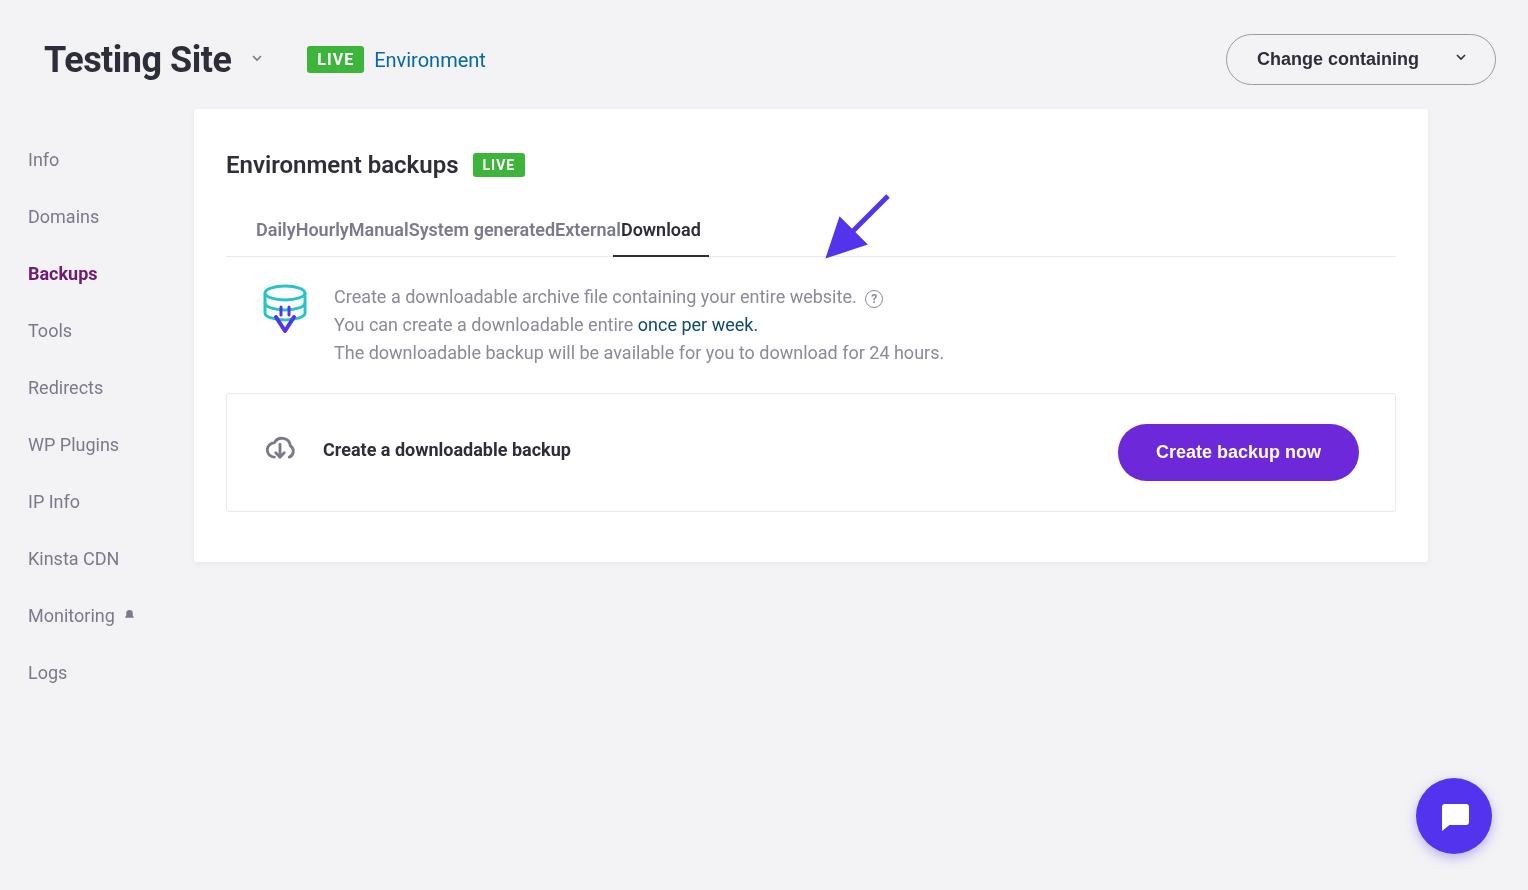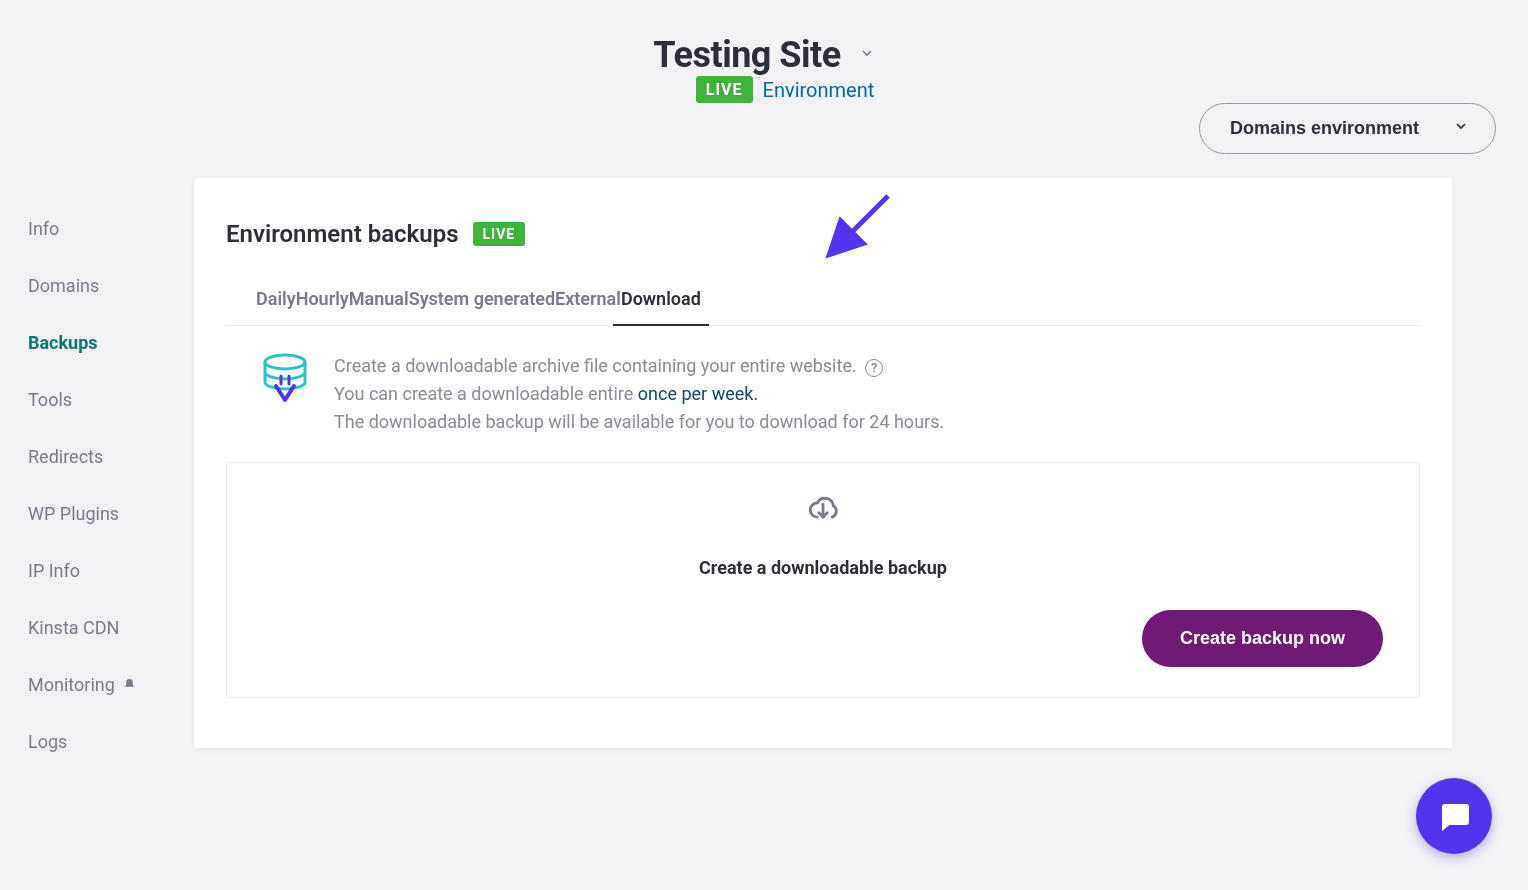--- a/index.html
+++ b/index.html
@@ -10,22 +10,21 @@
       width: 1528px;
       height: 890px;
       overflow: hidden;
       position: relative;
     }
 
     
     .top-bar {
       display: flex;
       align-items: center;
-      padding: 34px 32px 24px 32px;
-      flex-direction: column;
+      padding: 34px 32px 24px 44px;
     }
     .site-title-wrap {
       display: flex;
       align-items: center;
       gap: 18px;
     }
     .site-title {
       font-size: 36px;
       font-weight: 700;
       color: #2e2e3a;
@@ -65,39 +64,39 @@
       display: flex;
       align-items: center;
       gap: 34px;
       cursor: pointer;
     }
 
     
     .layout {
       display: flex;
       padding-left: 28px;
-      padding-right: 76px;
+      padding-right: 100px;
       align-items: flex-start;
     }
     .sidebar {
       width: 150px;
       padding-top: 22px;
       flex-shrink: 0;
     }
     .sidebar .item {
       font-size: 18px;
       color: #7a7a8c;
       padding: 18px 0;
       cursor: pointer;
       display: flex;
       align-items: center;
       gap: 8px;
     }
     .sidebar .item.active {
-      color: #0f766e;
+      color: #701a75;
       font-weight: 700;
     }
 
     .panel {
       flex: 1;
       background: #fff;
       border-radius: 3px;
       box-shadow: 0 2px 6px rgba(0,0,0,0.05);
       margin-left: 16px;
       margin-top: 0;
@@ -168,36 +167,35 @@
       border-radius:50%; font-size:12px; font-weight:700; margin-left:4px;
     }
 
     .action-card {
       border: 1px solid #e9e9ef;
       border-radius: 3px;
       display: flex;
       align-items: center;
       padding: 30px 36px;
       gap: 26px;
-      flex-direction: column;
     }
     .cloud-icon { color:#7a7a8c; flex-shrink:0; }
     .action-text h4 {
       font-size: 18px;
       font-weight: 700;
       color: #2e2e3a;
       margin-bottom: 6px;
     }
     .action-text p {
       font-size: 18px;
       color: #6b6b78;
     }
     .primary-btn {
       margin-left: auto;
-      background: #701a75;
+      background: #6d28d9;
       color: #fff;
       border: none;
       border-radius: 32px;
       padding: 18px 38px;
       font-size: 18px;
       font-weight: 700;
       cursor: pointer;
       flex-shrink: 0;
     }
 
@@ -232,21 +230,21 @@
       <svg width="16" height="16" viewBox="0 0 24 24" fill="none" stroke="currentColor" stroke-width="2.4">
           <polyline points="6 9 12 15 18 9"></polyline>
         </svg>
     </span>
   </div>
   <div class="env-label">
     <span class="badge-live">LIVE</span>
     <span class="env-text">Environment</span>
   </div>
   <button class="change-env">
-    <span>Domains environment</span>
+    <span>Change containing</span>
     <span>
       <svg width="16" height="16" viewBox="0 0 24 24" fill="none" stroke="currentColor" stroke-width="2.4">
           <polyline points="6 9 12 15 18 9"></polyline>
         </svg>
     </span>
   </button>
 </div>
 
 <div class="layout">
   <nav class="sidebar">

